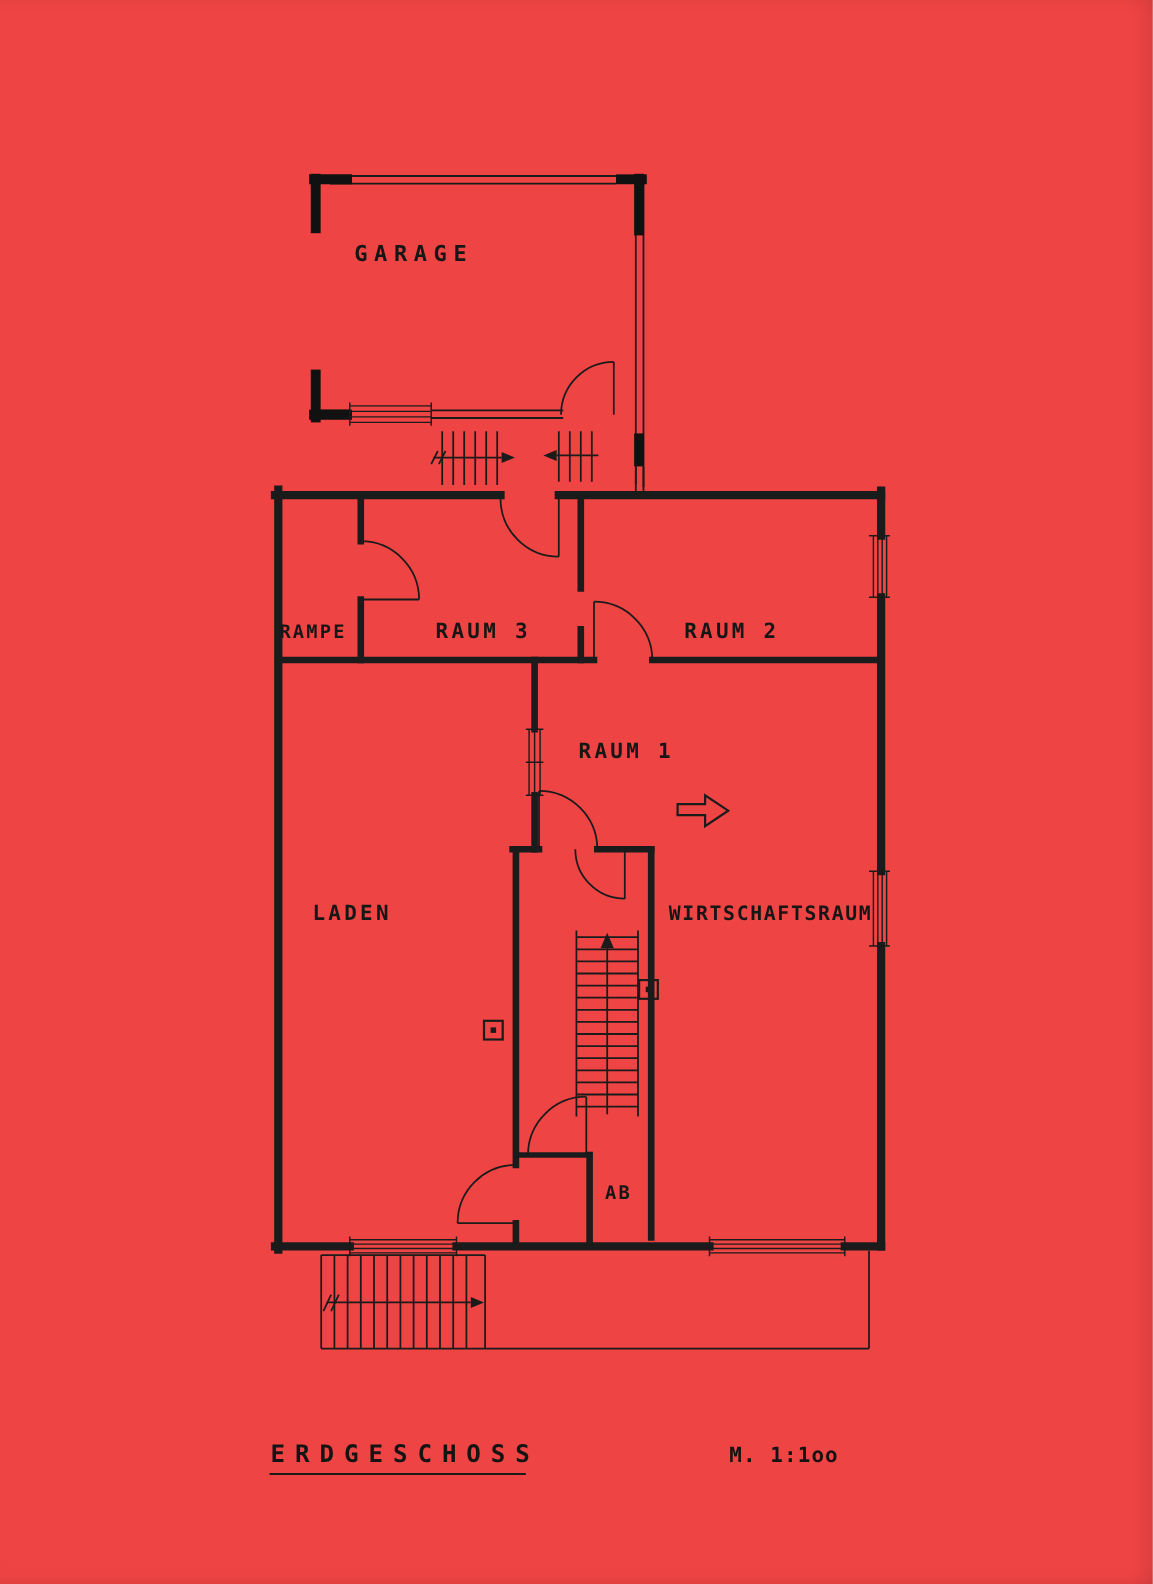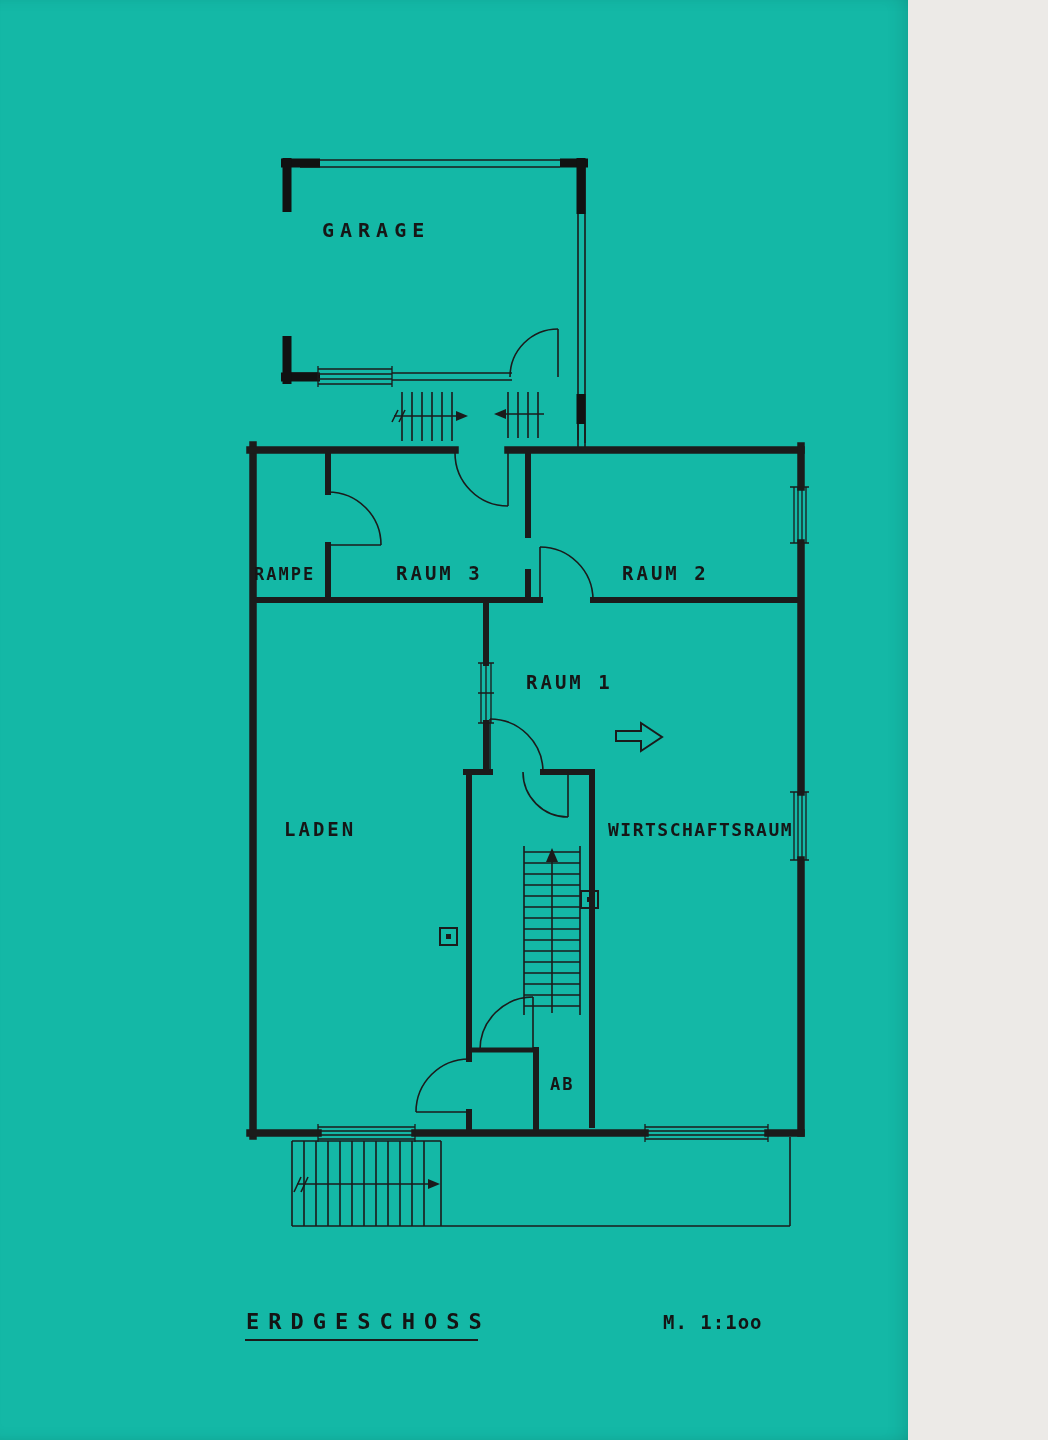--- a/index.html
+++ b/index.html
@@ -3,22 +3,22 @@
 <meta charset="utf-8">
 <style>
   html,body{margin:0;padding:0;}
   body{
     width:1048px;height:1440px;
     background:#eceae7;
     font-family:"DejaVu Sans Mono", monospace;
   }
   .sheet{
     position:relative;
-    width:908px;height:1440px;
-    background:#14b8a6;
+    width:1048px;height:1440px;
+    background:#ef4444;
     box-shadow: inset -16px 0 20px -14px rgba(0,0,0,0.14),
                 inset 0 -12px 16px -13px rgba(0,0,0,0.10),
                 inset 0 14px 16px -15px rgba(0,0,0,0.06);
     overflow:hidden;
   }
   svg{display:block;}
   .w-ext{stroke:#1b1b1b;stroke-width:7.5;fill:none;stroke-linecap:square;}
   .w-int{stroke:#1b1b1b;stroke-width:6;fill:none;stroke-linecap:square;}
   .w-int5{stroke:#1b1b1b;stroke-width:5;fill:none;stroke-linecap:square;}
   .w-pil{stroke:#111;stroke-width:9;fill:none;stroke-linecap:butt;}

